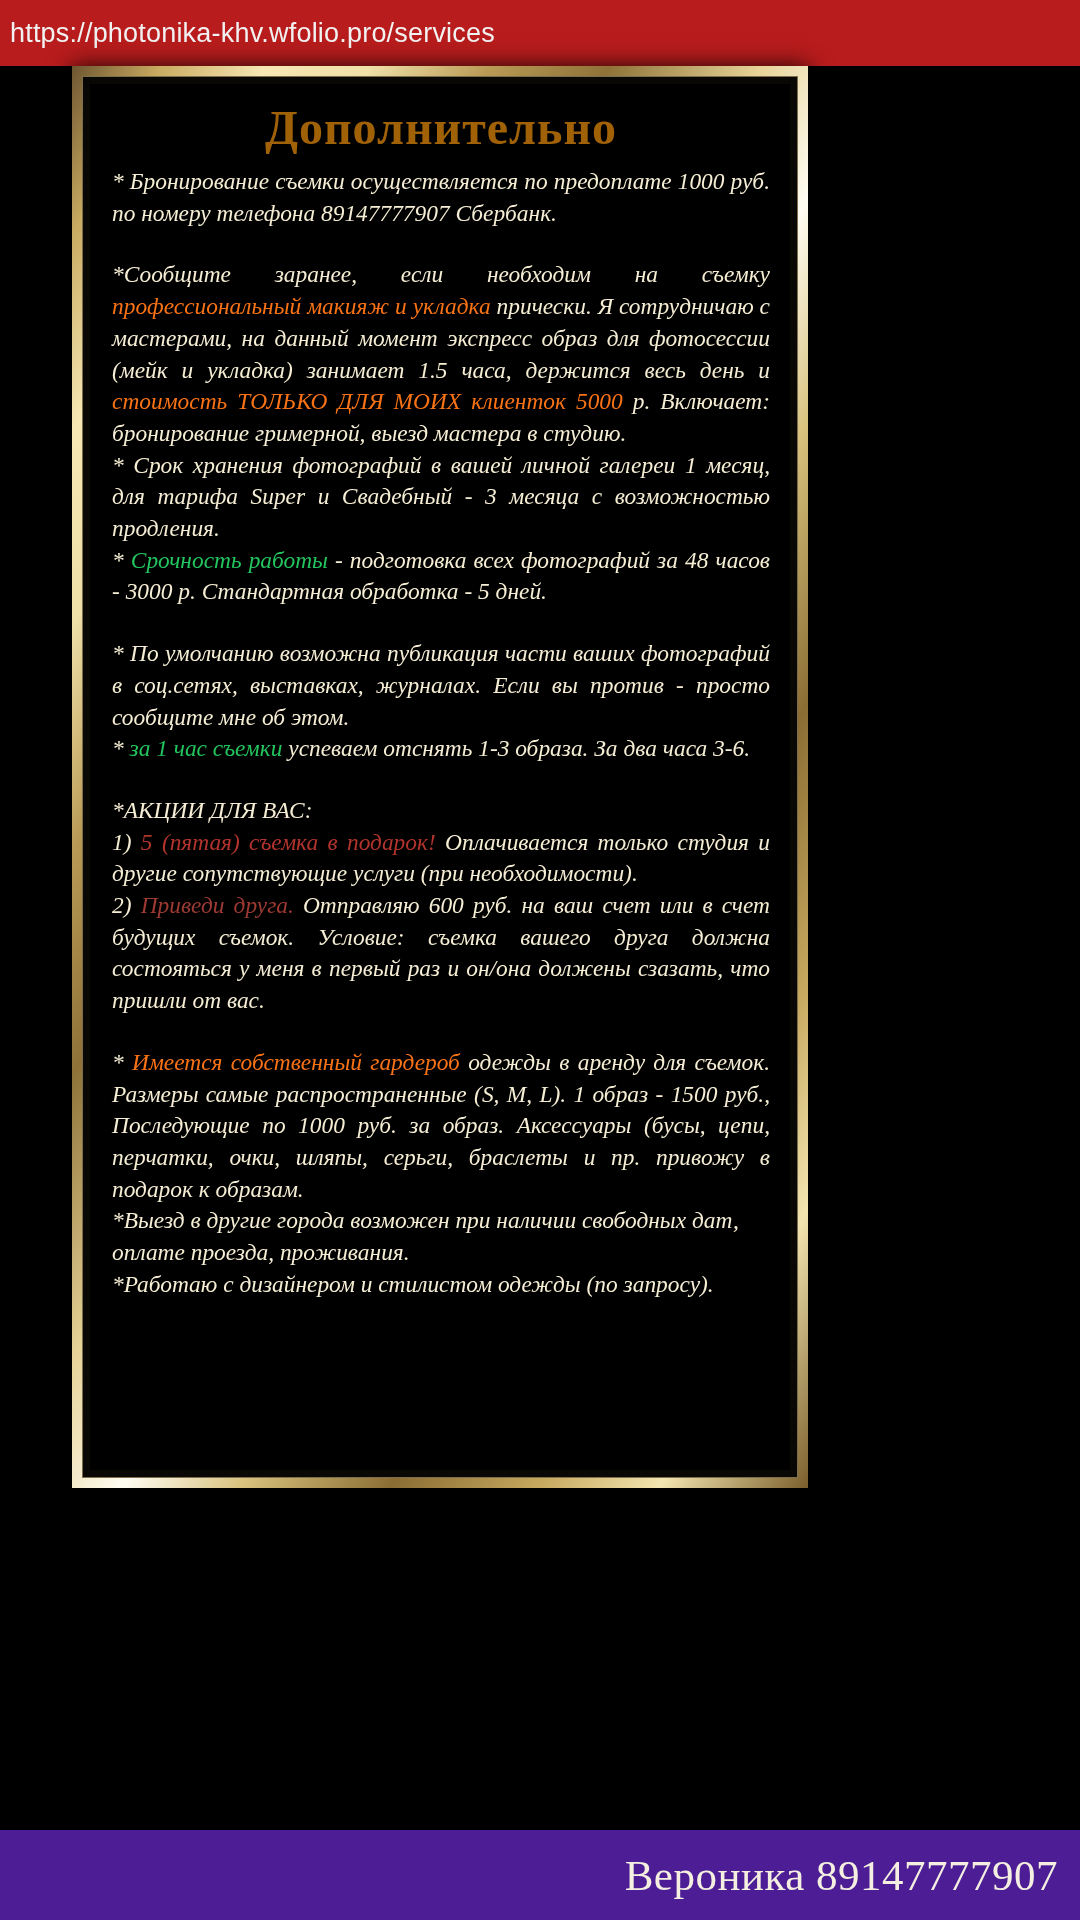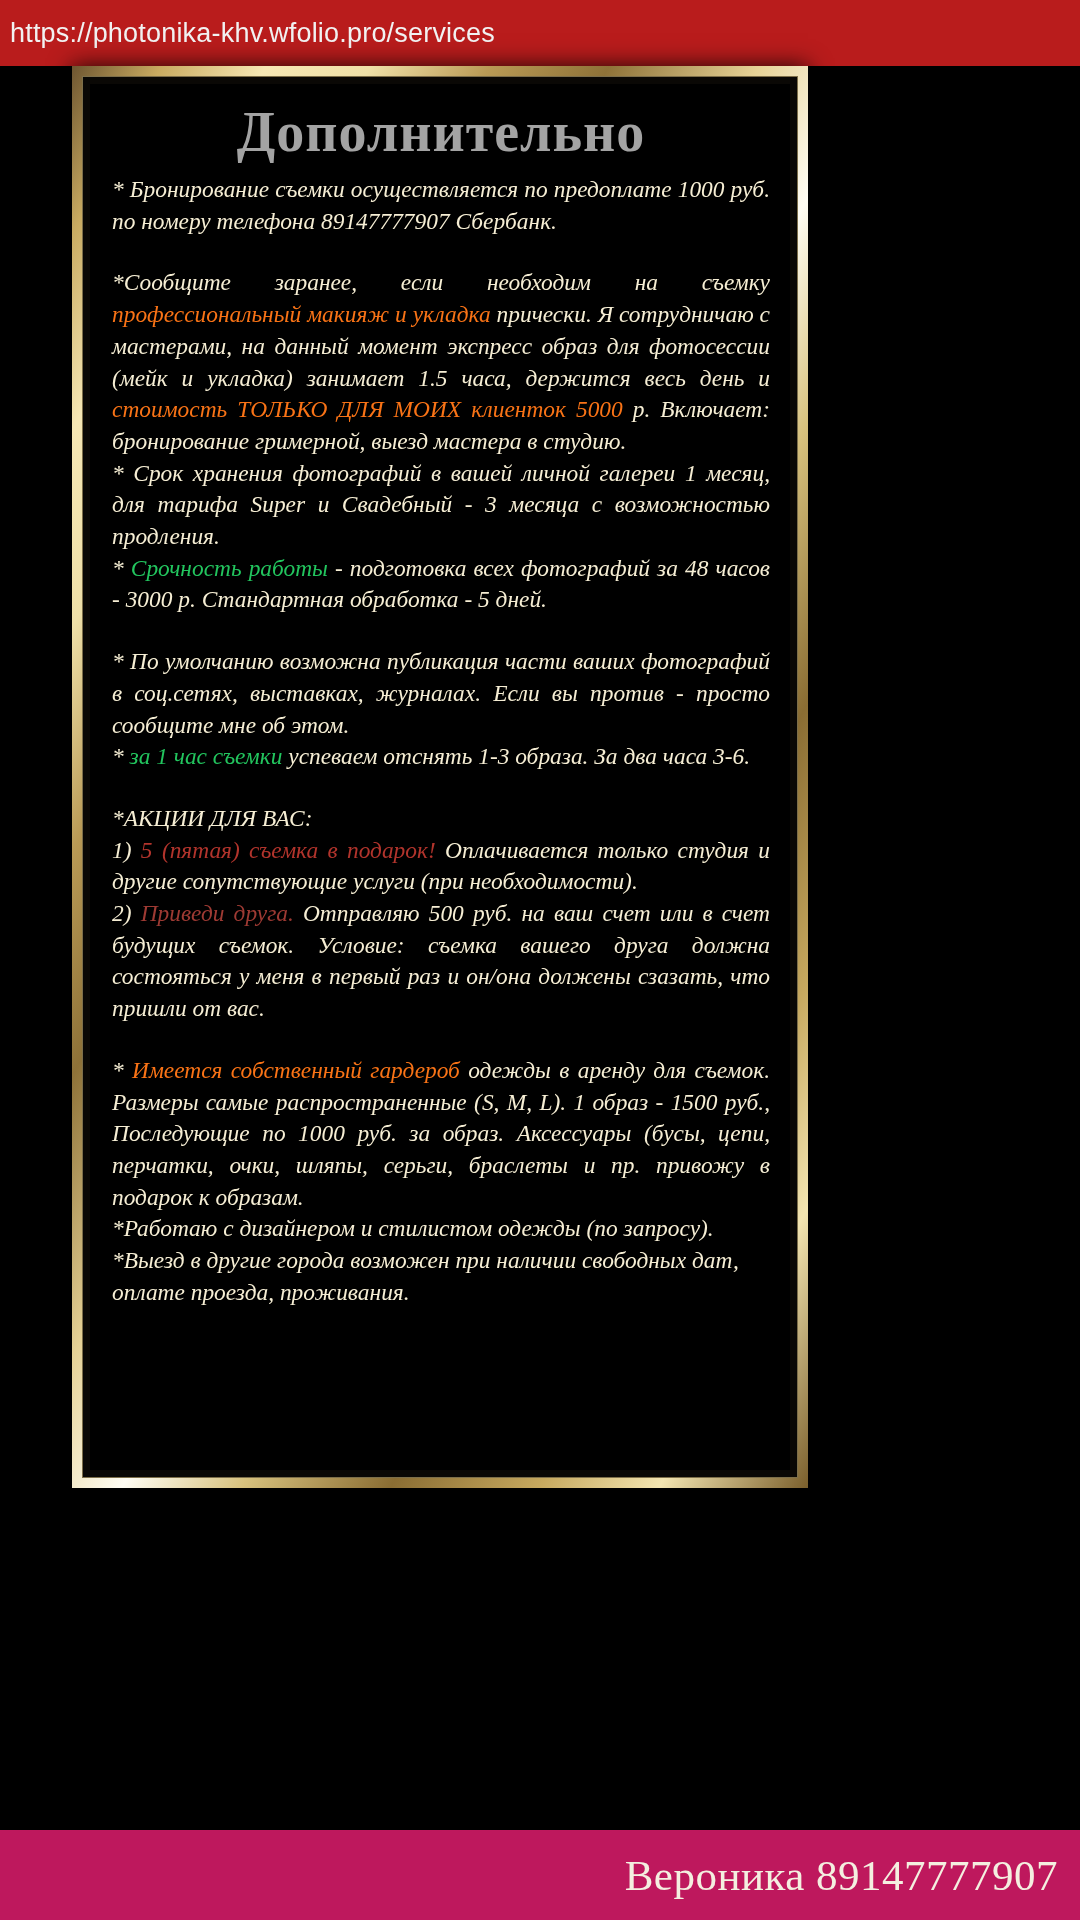--- a/index.html
+++ b/index.html
@@ -79,23 +79,23 @@
     inset: 7px;
     background: #000000;
     overflow: hidden;
     padding: 6px 20px 10px 22px;
     box-sizing: border-box;
   }
 
   
   .poster-title {
     text-align: center;
-    color: #a3a3a3;
+    color: #a16207;
     font-family: "Liberation Serif", "DejaVu Serif", serif;
-    font-size: 56px;
+    font-size: 48px;
     line-height: 1.0;
     letter-spacing: 1px;
     margin: 14px 0 14px 0;
     text-shadow: 0 2px 5px rgba(0,0,0,0.9);
     white-space: nowrap;
   }
 
   
   .content {
     color: #f6eed4;
@@ -126,21 +126,21 @@
     position: absolute;
     left: 0;
     bottom: 0;
     width: 1080px;
     height: 90px;
     display: flex;
     align-items: center;
     justify-content: flex-end;
     padding-right: 22px;
     box-sizing: border-box;
-    background: #be185d;
+    background: #4c1d95;
   }
   .footer-text {
     color: #f4efe0;
     font-family: "Liberation Serif", "DejaVu Serif", serif;
     font-size: 43px;
     letter-spacing: 0.5px;
     white-space: nowrap;
   }
 </style>
 </head>
@@ -163,25 +163,25 @@
             <div class="spacer"></div>
             <p><span>*Сообщите заранее, если необходим на съемку </span><span class="green">профессиональный макияж и укладка</span><span> прически. Я сотрудничаю с мастерами, на данный момент  экспресс образ для фотосессии (мейк и укладка) занимает 1.5 часа, держится весь день и </span><span class="green">стоимость ТОЛЬКО ДЛЯ МОИХ клиенток 5000</span><span> р. Включает: бронирование гримерной, выезд мастера в студию.</span></p>
             <p><span>* Срок хранения фотографий в вашей личной галереи 1 месяц, для тарифа Super и Свадебный - 3 месяца с возможностью продления.</span></p>
             <p><span>* </span><span class="teal">Срочность работы</span><span> - подготовка всех фотографий за 48 часов - 3000 р. Стандартная обработка - 5 дней.</span></p>
             <div class="spacer"></div>
             <p><span>* По умолчанию возможна публикация части ваших фотографий в соц.сетях, выставках, журналах. Если вы против - просто сообщите мне об этом.</span></p>
             <p><span>* </span><span class="teal">за 1 час съемки</span><span> успеваем отснять 1-3 образа. За два часа 3-6.</span></p>
             <div class="spacer"></div>
             <p class="last-left"><span>*АКЦИИ ДЛЯ ВАС:</span></p>
             <p><span>1) </span><span class="red">5 (пятая) съемка в подарок!</span><span> Оплачивается только студия   и другие сопутствующие услуги (при необходимости).</span></p>
-            <p><span>2) </span><span class="rose">Приведи друга.</span><span> Отправляю 500 руб. на ваш счет или в счет будущих съемок. Условие: съемка вашего друга должна состояться у меня в первый раз  и он/она должены сзазать, что пришли от вас.</span></p>
+            <p><span>2) </span><span class="rose">Приведи друга.</span><span> Отправляю 600 руб. на ваш счет или в счет будущих съемок. Условие: съемка вашего друга должна состояться у меня в первый раз  и он/она должены сзазать, что пришли от вас.</span></p>
             <div class="spacer"></div>
             <p><span>* </span><span class="green">Имеется собственный гардероб</span><span> одежды в аренду для съемок. Размеры самые распространенные (S, M, L). 1 образ - 1500 руб., Последующие по 1000 руб. за образ. Аксессуары (бусы, цепи, перчатки, очки, шляпы, серьги, браслеты и пр. привожу в подарок к образам.</span></p>
+            <p class="last-left"><span>*Выезд в другие города возможен при наличии свободных дат, оплате проезда, проживания.</span></p>
             <p class="last-left"><span>*Работаю с дизайнером и стилистом одежды (по запросу).</span></p>
-            <p class="last-left"><span>*Выезд в другие города возможен при наличии свободных дат, оплате проезда, проживания.</span></p>
             <div class="spacer"></div>
           </div>
 
       </div>
     </div>
   </div>
 </div>
 
 <div class="footer">
   <span class="footer-text">Вероника 89147777907</span>

